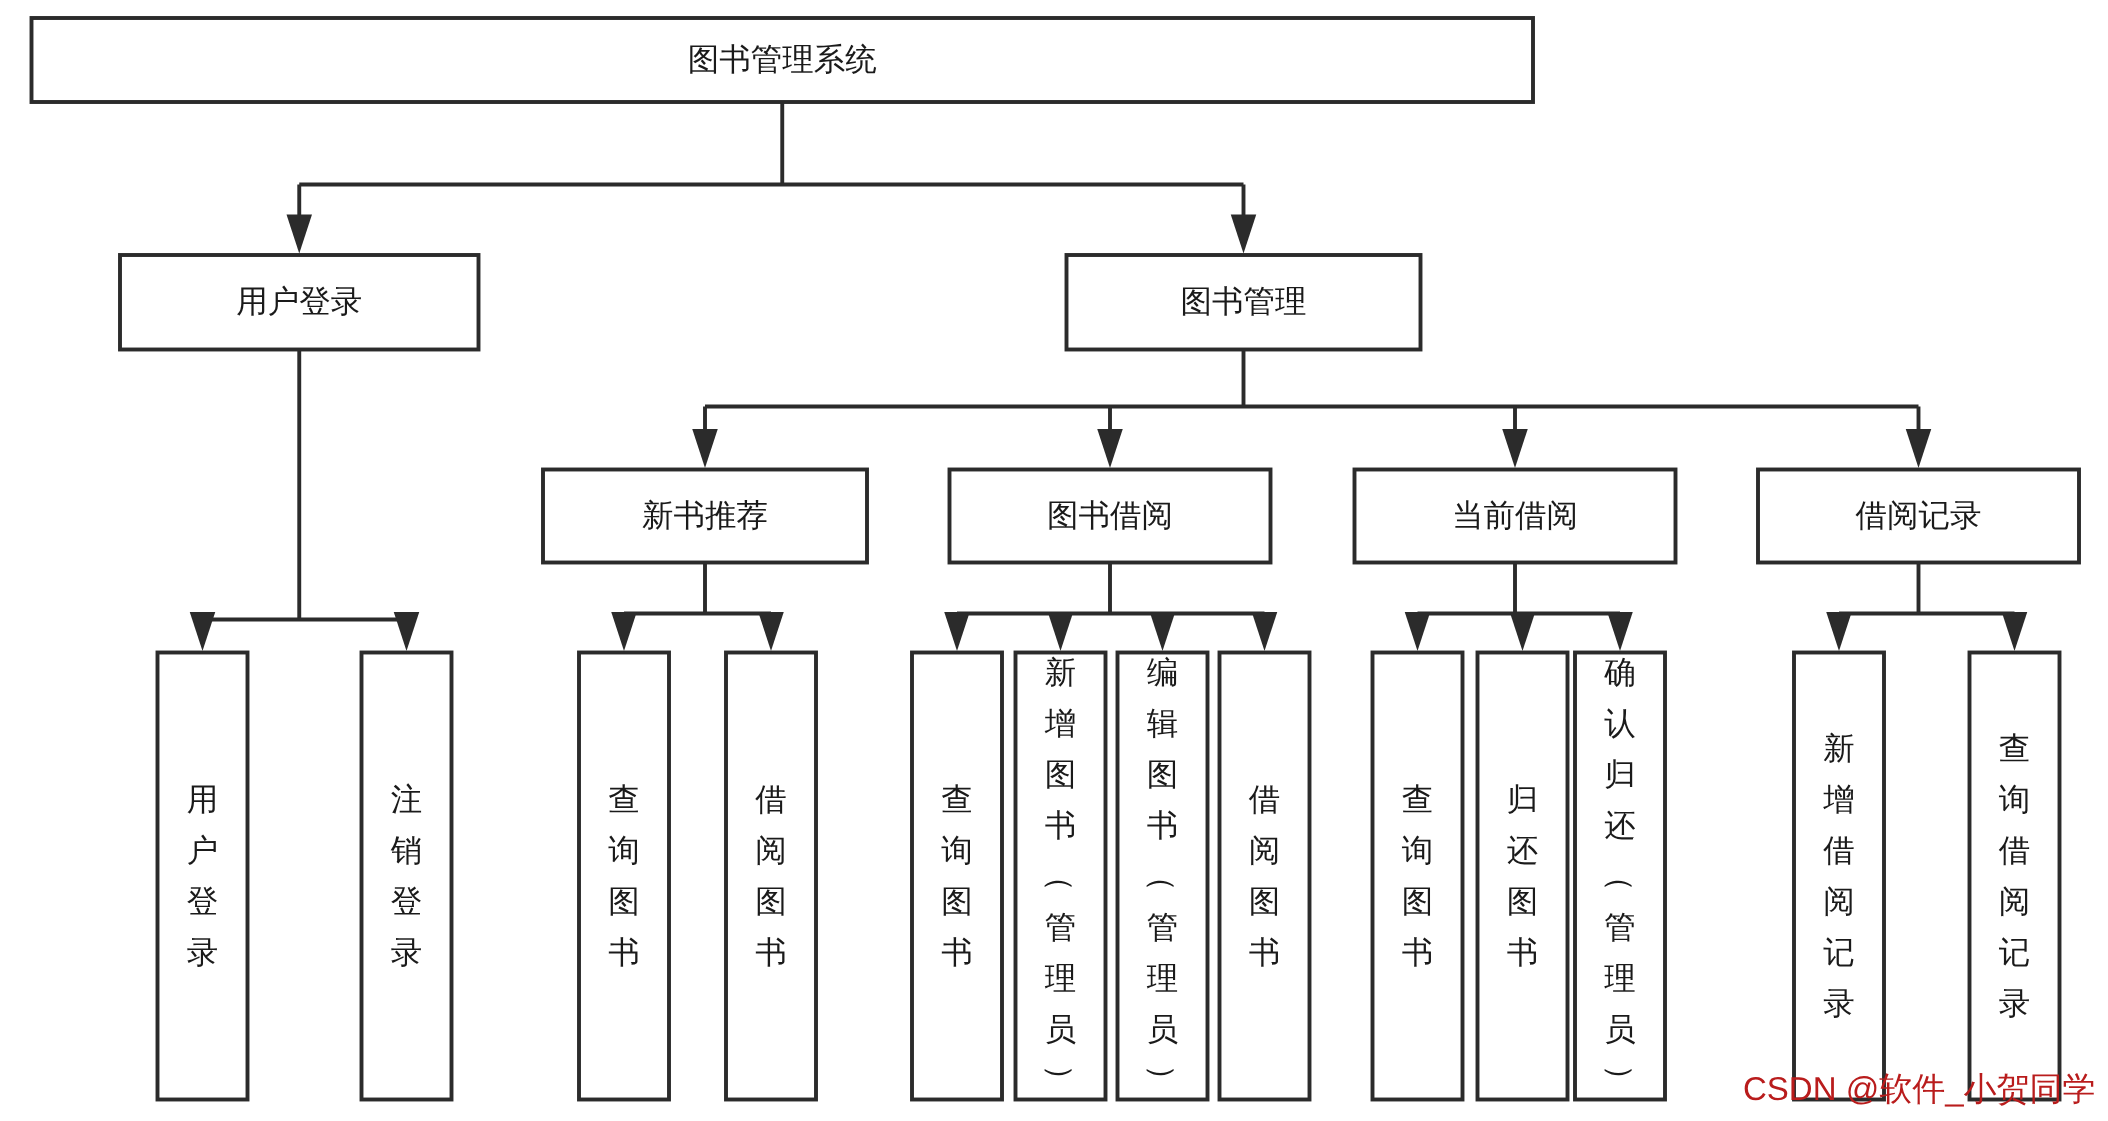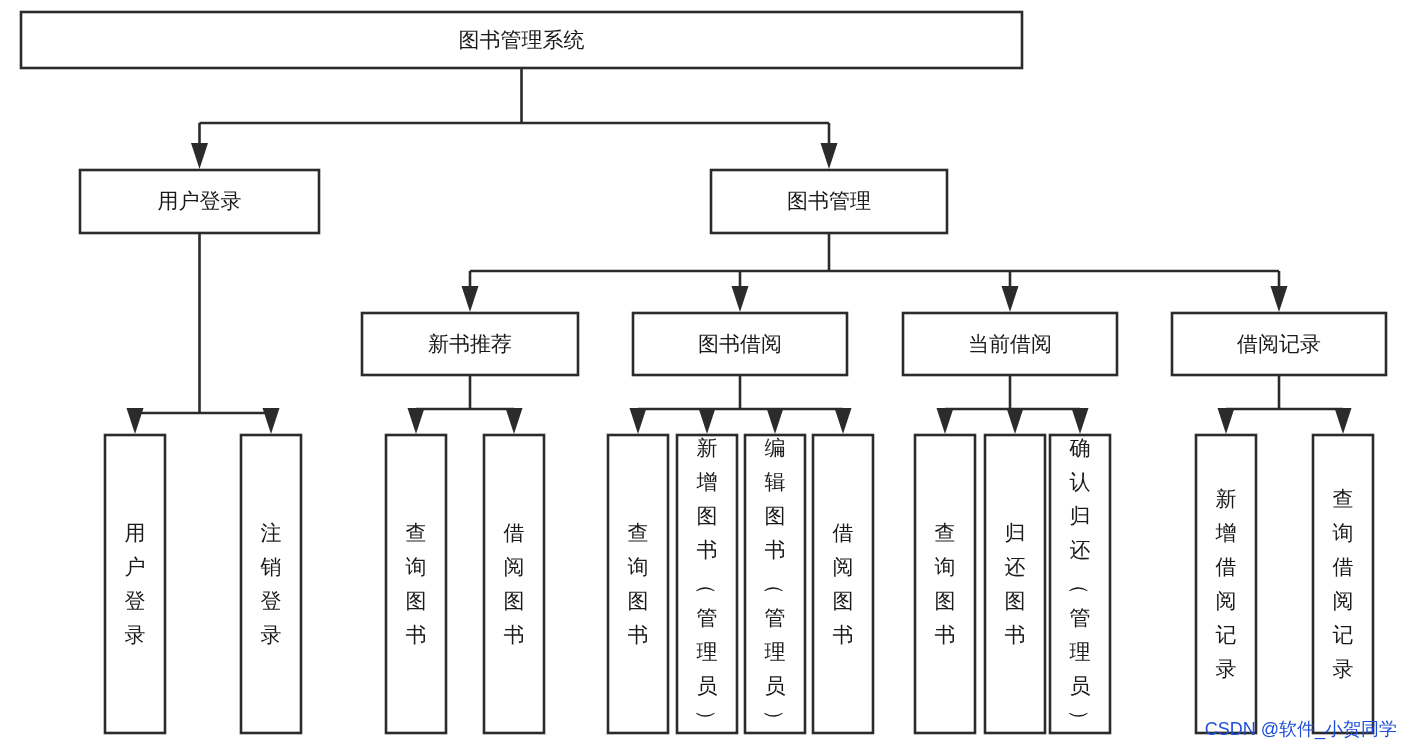--- a/index.html
+++ b/index.html
@@ -15,21 +15,21 @@
     fill:#1a1a1a;font-family:"Liberation Sans","DejaVu Sans",sans-serif;
     font-size:21px;text-anchor:middle;dominant-baseline:middle;
   }
   .node-label-v{
     fill:#1a1a1a;font-family:"Liberation Sans","DejaVu Sans",sans-serif;
     font-size:21px;text-anchor:middle;
   }
   .watermark{
     position:absolute;right:8px;bottom:6px;
     font-family:"Liberation Sans","DejaVu Sans",sans-serif;
-    font-size:18px;color:#1d4ed8;white-space:nowrap;user-select:none;
+    font-size:22px;color:#b91c1c;white-space:nowrap;user-select:none;
   }
 </style>
 </head>
 <body>
 
 <svg id="canvas" viewBox="0 0 1405 747" xmlns="http://www.w3.org/2000/svg">
   <g id="edges-layer">
       <path class="connector" d="M 521.5 68 L 521.5 123"></path>
       <path class="connector" d="M 199.5 123 L 829 123"></path>
       <path class="connector" d="M 199.5 123 L 199.5 149"></path>

